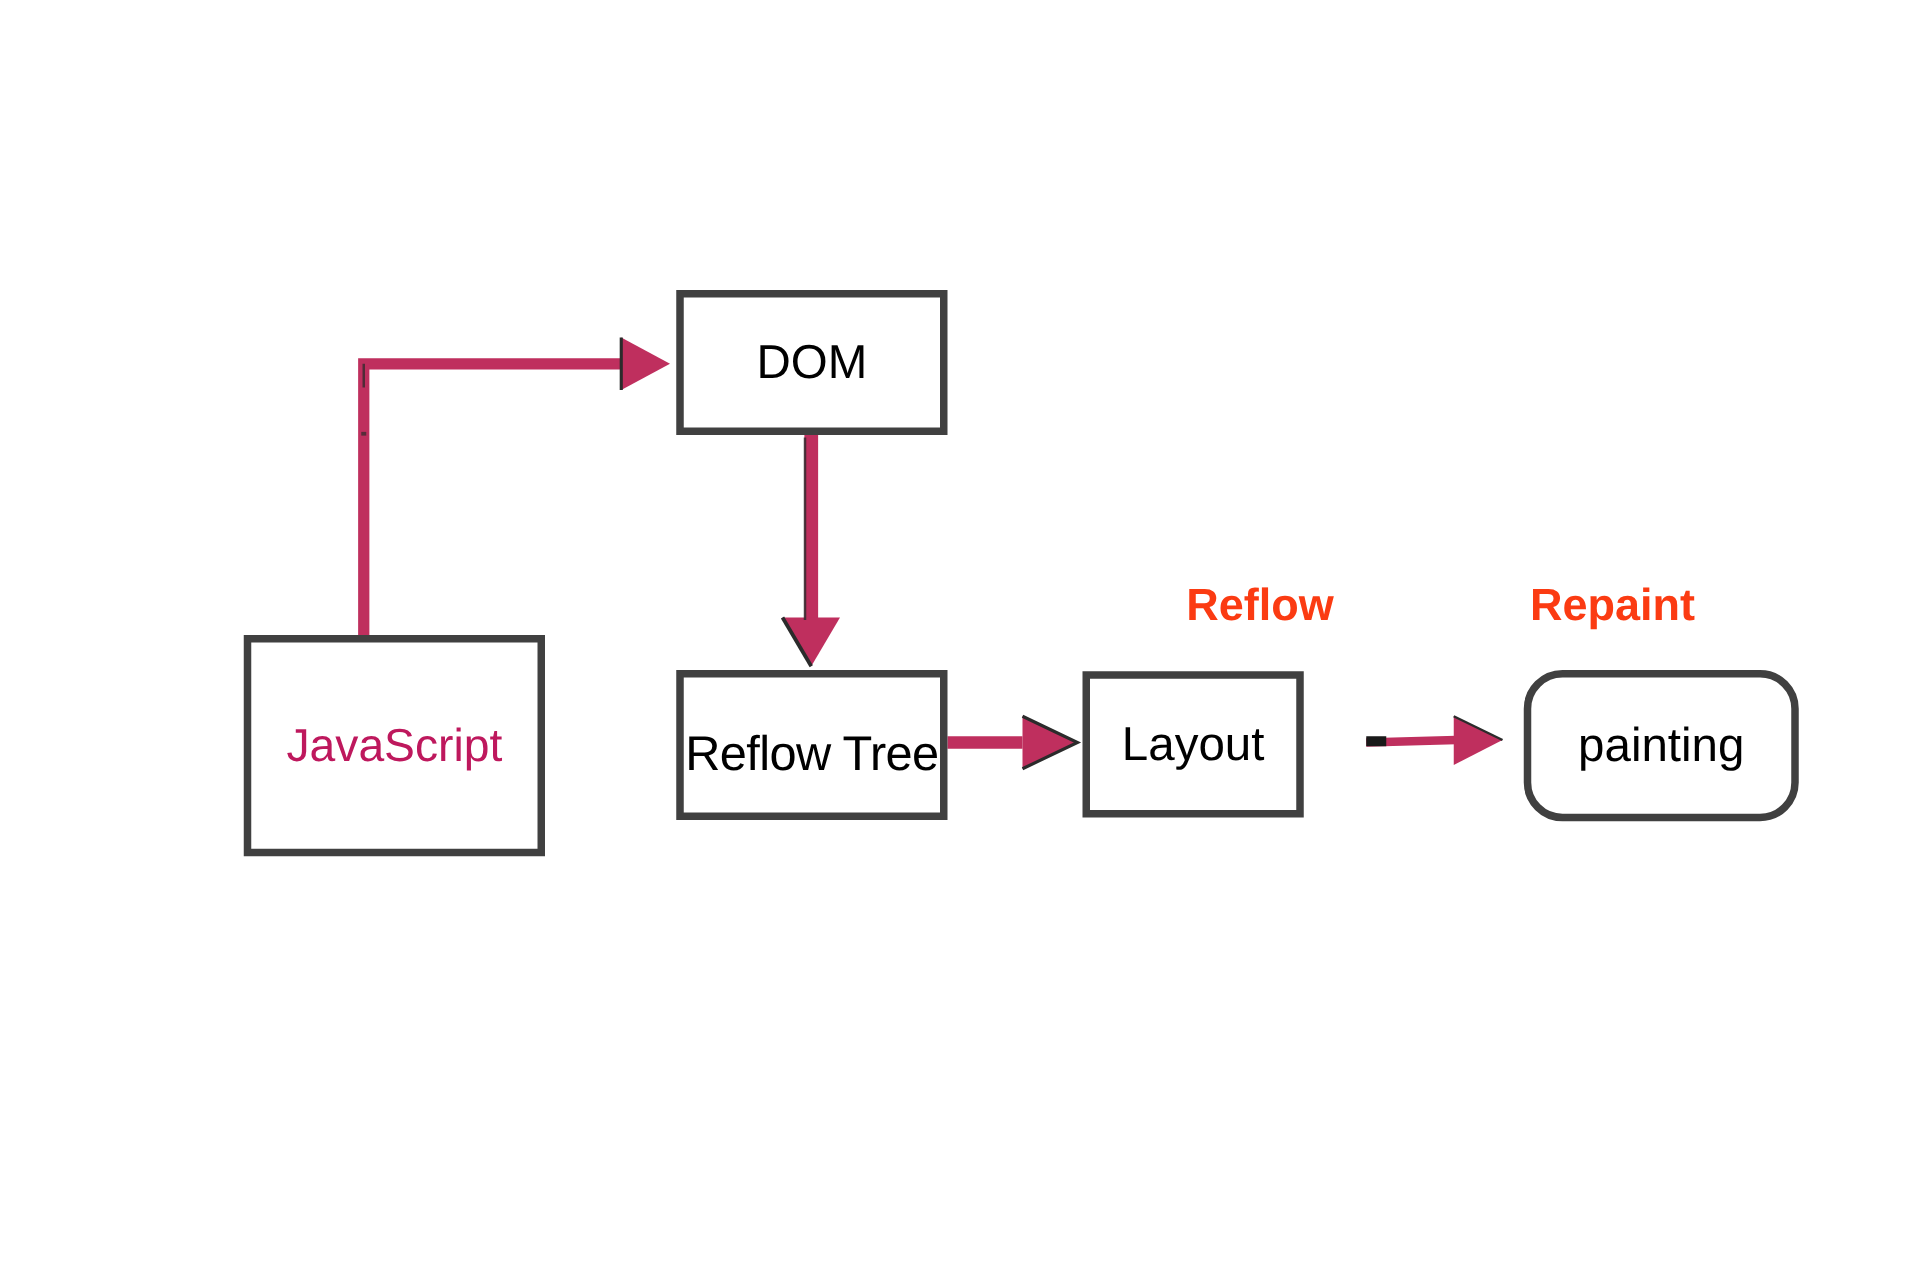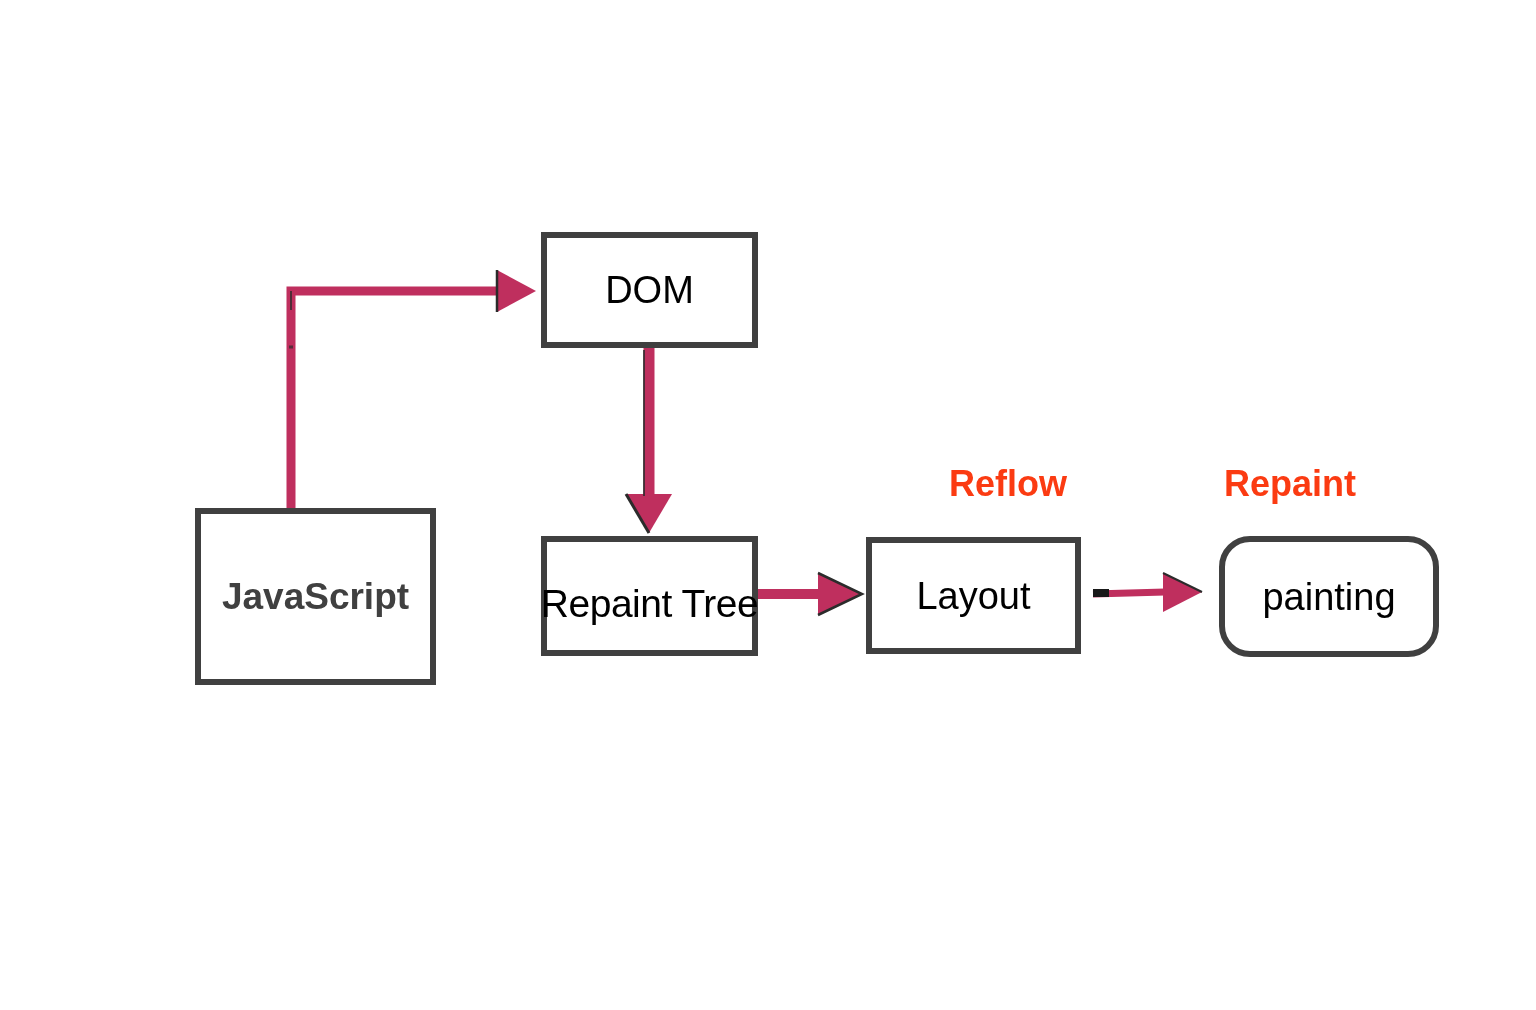--- a/index.html
+++ b/index.html
@@ -29,22 +29,22 @@
   }
   .node-label {
     color: #000000;
     font-size: 38px;
     font-weight: 400;
     font-family: "Liberation Sans", sans-serif;
     white-space: nowrap;
     line-height: 1;
   }
   .node-label.accent {
-    color: #404040;
-    font-weight: bold;
+    color: #be185d;
+    font-weight: normal;
     font-size: 37px;
   }
   .phase-label {
     position: absolute;
     color: #fb3b12;
     font-weight: bold;
     font-size: 36px;
     font-family: "Liberation Sans", sans-serif;
     white-space: nowrap;
     line-height: 1;
@@ -57,21 +57,21 @@
     width: 1536px;
     height: 1010px;
     z-index: 1;
     overflow: visible;
   }
 
   
   #node-javascript { left: 195px;  top: 508px; width: 241px; height: 177px; }
   #node-dom        { left: 541px;  top: 232px; width: 217px; height: 116px; }
   #node-rendertree { left: 541px;  top: 536px; width: 217px; height: 120px; }
-  #node-layout     { left: 866px;  top: 537px; width: 215px; height: 117px; }
+  #node-layout     { left: 866px;  top: 537px; width: 177px; height: 117px; }
   #node-painting   { left: 1219px; top: 536px; width: 220px; height: 121px; border-radius: 31px; }
 
   
   #node-rendertree { align-items: flex-start; padding-top: 42px; }
   #node-rendertree .node-label { font-size: 39px; letter-spacing: -0.5px; }
 
   #label-reflow  { left: 901px;  top: 466px; margin-left: 48px; }
   #label-repaint { left: 1224px; top: 466px; }
 </style>
 </head>
@@ -112,21 +112,21 @@
 
   <div id="node-javascript" class="node">
     <span class="node-label accent">JavaScript</span>
   </div>
 
   <div id="node-dom" class="node">
     <span class="node-label">DOM</span>
   </div>
 
   <div id="node-rendertree" class="node">
-    <span class="node-label">Repaint Tree</span>
+    <span class="node-label">Reflow Tree</span>
   </div>
 
   <div id="node-layout" class="node">
     <span class="node-label">Layout</span>
   </div>
 
   <div id="node-painting" class="node">
     <span class="node-label">painting</span>
   </div>
 

